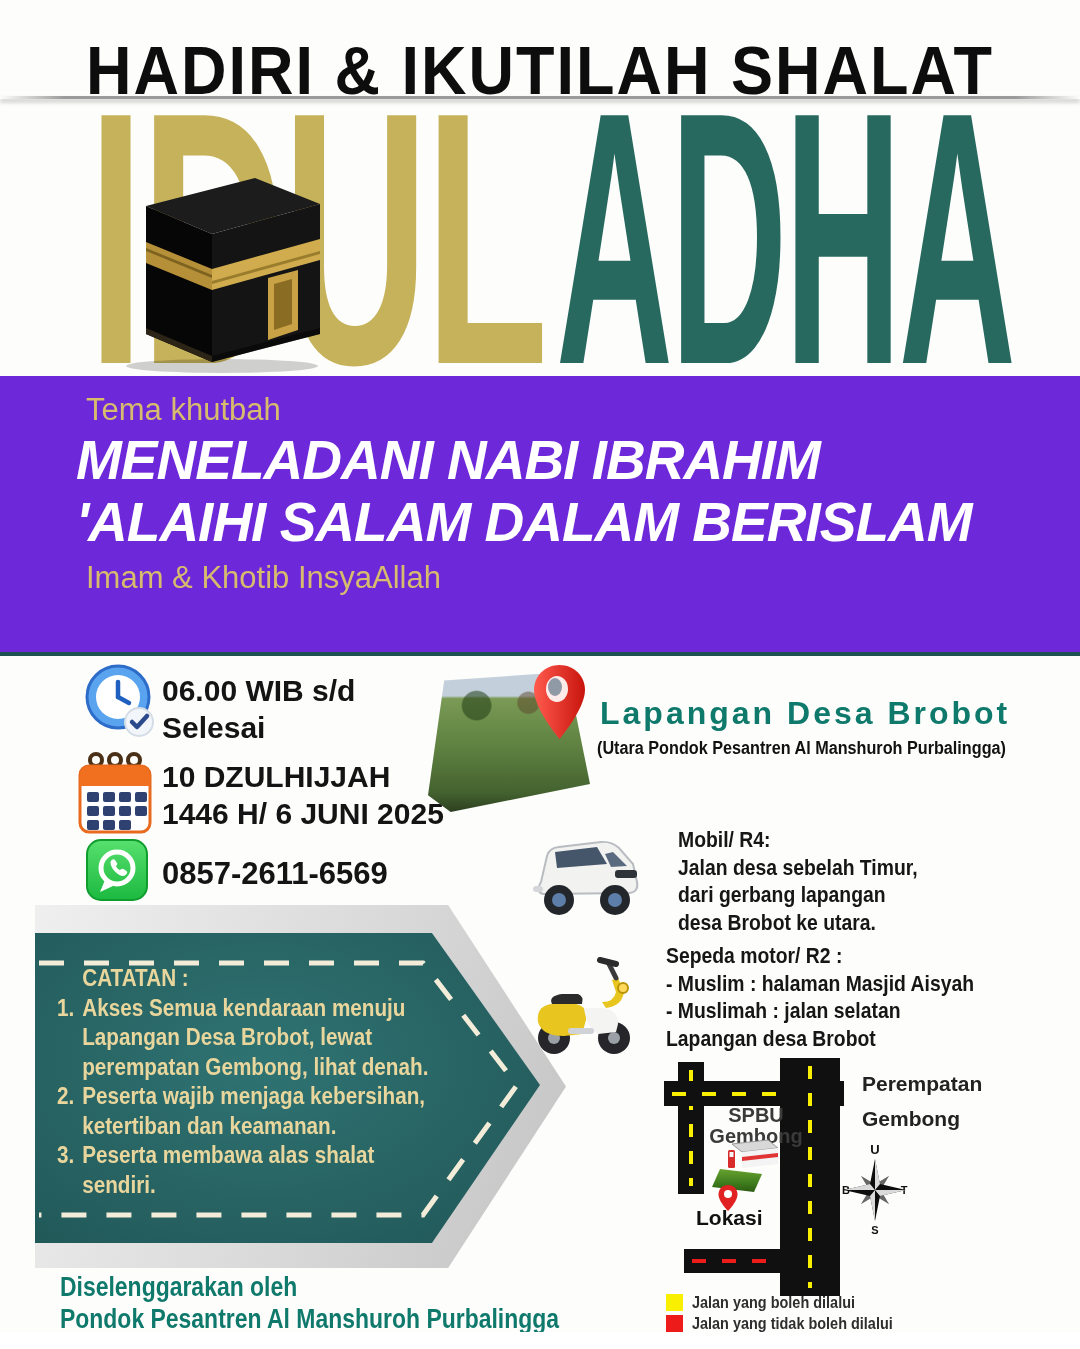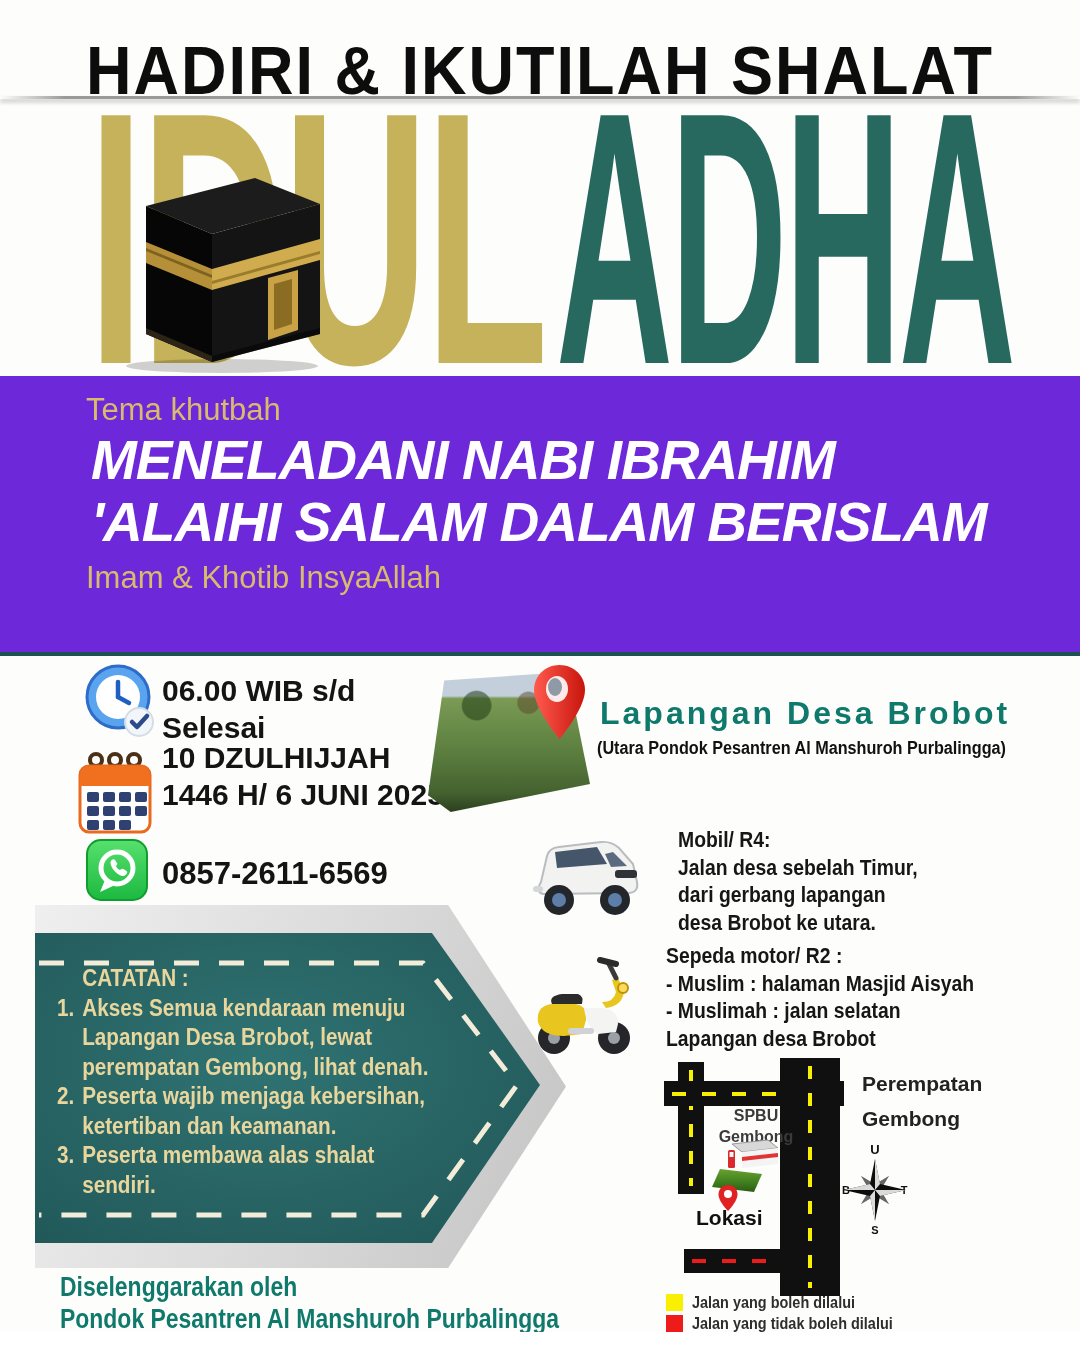--- a/index.html
+++ b/index.html
@@ -19,30 +19,30 @@
   .bigword.idul{left:88px;color:#c6b25a;transform:scaleX(0.56);}
   .bigword.adha{left:556px;color:#27695f;transform:scaleX(0.45);}
   .kaaba{position:absolute;left:118px;top:166px;width:218px;height:208px;}
 
   
   .band{position:absolute;left:0;top:376px;width:1080px;height:280px;background:#6d28d9;
         border-bottom:4px solid #1e5252;}
   .band .label{position:absolute;left:86px;font-size:31px;color:#d9bb6d;font-weight:500;white-space:nowrap;}
   .band .label.tema{top:16px;}
   .band .label.imam{top:184px;}
-  .theme-line{position:absolute;left:91px;font-size:55px;font-style:italic;font-weight:bold;
+  .theme-line{position:absolute;left:76px;font-size:55px;font-style:italic;font-weight:bold;
               color:#ffffff;white-space:nowrap;letter-spacing:-1px;}
   .theme-line.l1{top:52px;}
   .theme-line.l2{top:114px;}
   .imam-name{position:absolute;left:84px;top:219px;font-size:41px;font-weight:bold;color:#ffffff;white-space:nowrap;}
 
   
   .info-text{position:absolute;font-weight:bold;color:#141414;white-space:nowrap;}
   .t-time{left:162px;top:672px;font-size:30px;line-height:37px;}
-  .t-date{left:162px;top:739px;font-size:30px;line-height:37px;}
+  .t-date{left:162px;top:758px;font-size:30px;line-height:37px;}
   .t-phone{left:162px;top:856px;font-size:31px;}
   .icon-abs{position:absolute;}
 
   
   .photo{position:absolute;left:428px;top:672px;width:162px;height:140px;
          clip-path:polygon(10% 6%,86% 0,100% 80%,14% 100%,0 88%);
          background:
            radial-gradient(circle at 30% 24%, rgba(30,60,20,.55) 0 9%, transparent 10%),
            radial-gradient(circle at 62% 22%, rgba(90,70,40,.5) 0 7%, transparent 8%),
            linear-gradient(180deg,#c3cfdb 0%,#c3cfdb 17%,#7a9a55 19%,#5d8040 55%,#44622f 86%,#2c3f20 100%);
@@ -73,21 +73,21 @@
   .note-line.head,.note-line.indent{padding-left:28px;}
 
   
   .road{position:absolute;background:#101010;}
   .dash-v{position:absolute;left:50%;top:8px;bottom:8px;width:4px;margin-left:-2px;
           background:repeating-linear-gradient(180deg,#f9ef00 0 13px,transparent 13px 27px);}
   .dash-h{position:absolute;top:50%;left:8px;right:8px;height:4px;margin-top:-2px;
           background:repeating-linear-gradient(90deg,#f9ef00 0 14px,transparent 14px 30px);}
   .dash-h.red{background:repeating-linear-gradient(90deg,#ee1b1b 0 14px,transparent 14px 30px);}
   .spbu-label{position:absolute;left:708px;top:1105px;width:96px;text-align:center;
-              font-size:16px;line-height:21px;font-weight:bold;color:#3a3a3a;}
+              font-size:20px;line-height:21px;font-weight:bold;color:#3a3a3a;}
   .map-field{position:absolute;left:712px;top:1169px;width:50px;height:23px;
              clip-path:polygon(16% 0,100% 22%,84% 100%,0 78%);
              background:linear-gradient(180deg,#67a22e 0%,#3f7d1e 60%,#2c5c12 100%);}
   .lokasi{position:absolute;left:696px;top:1206px;font-size:21px;font-weight:bold;color:#101010;}
   .map-title{position:absolute;left:862px;top:1066px;font-size:21px;line-height:35px;
              font-weight:bold;color:#222;white-space:nowrap;}
   .legend-row{position:absolute;left:666px;height:20px;}
   .swatch{position:absolute;left:0;top:1px;width:17px;height:17px;}
   .legend-label{position:absolute;left:26px;top:0;font-size:17px;font-weight:bold;color:#2e2e2e;
                 white-space:nowrap;transform:scaleX(.85);transform-origin:0 0;}

